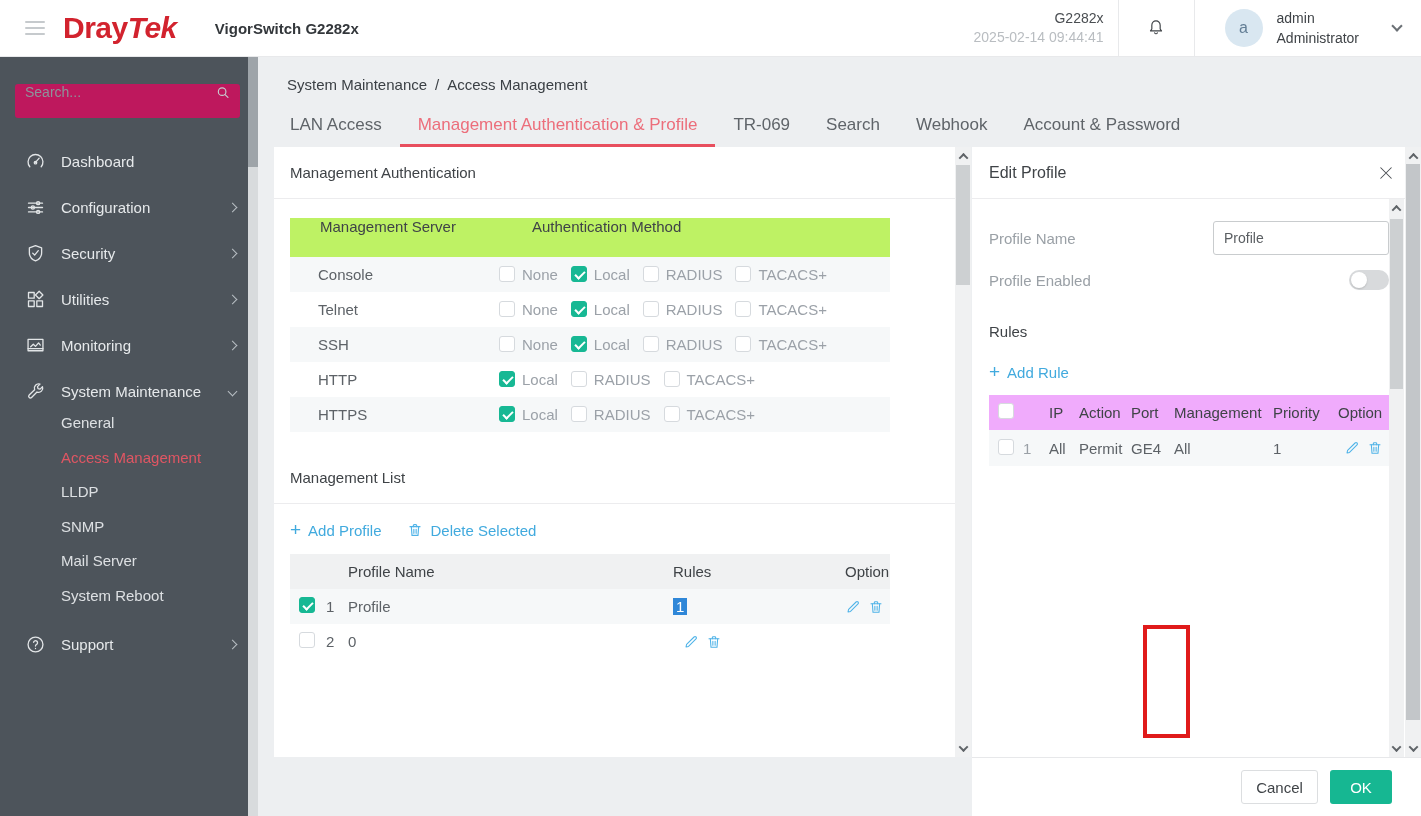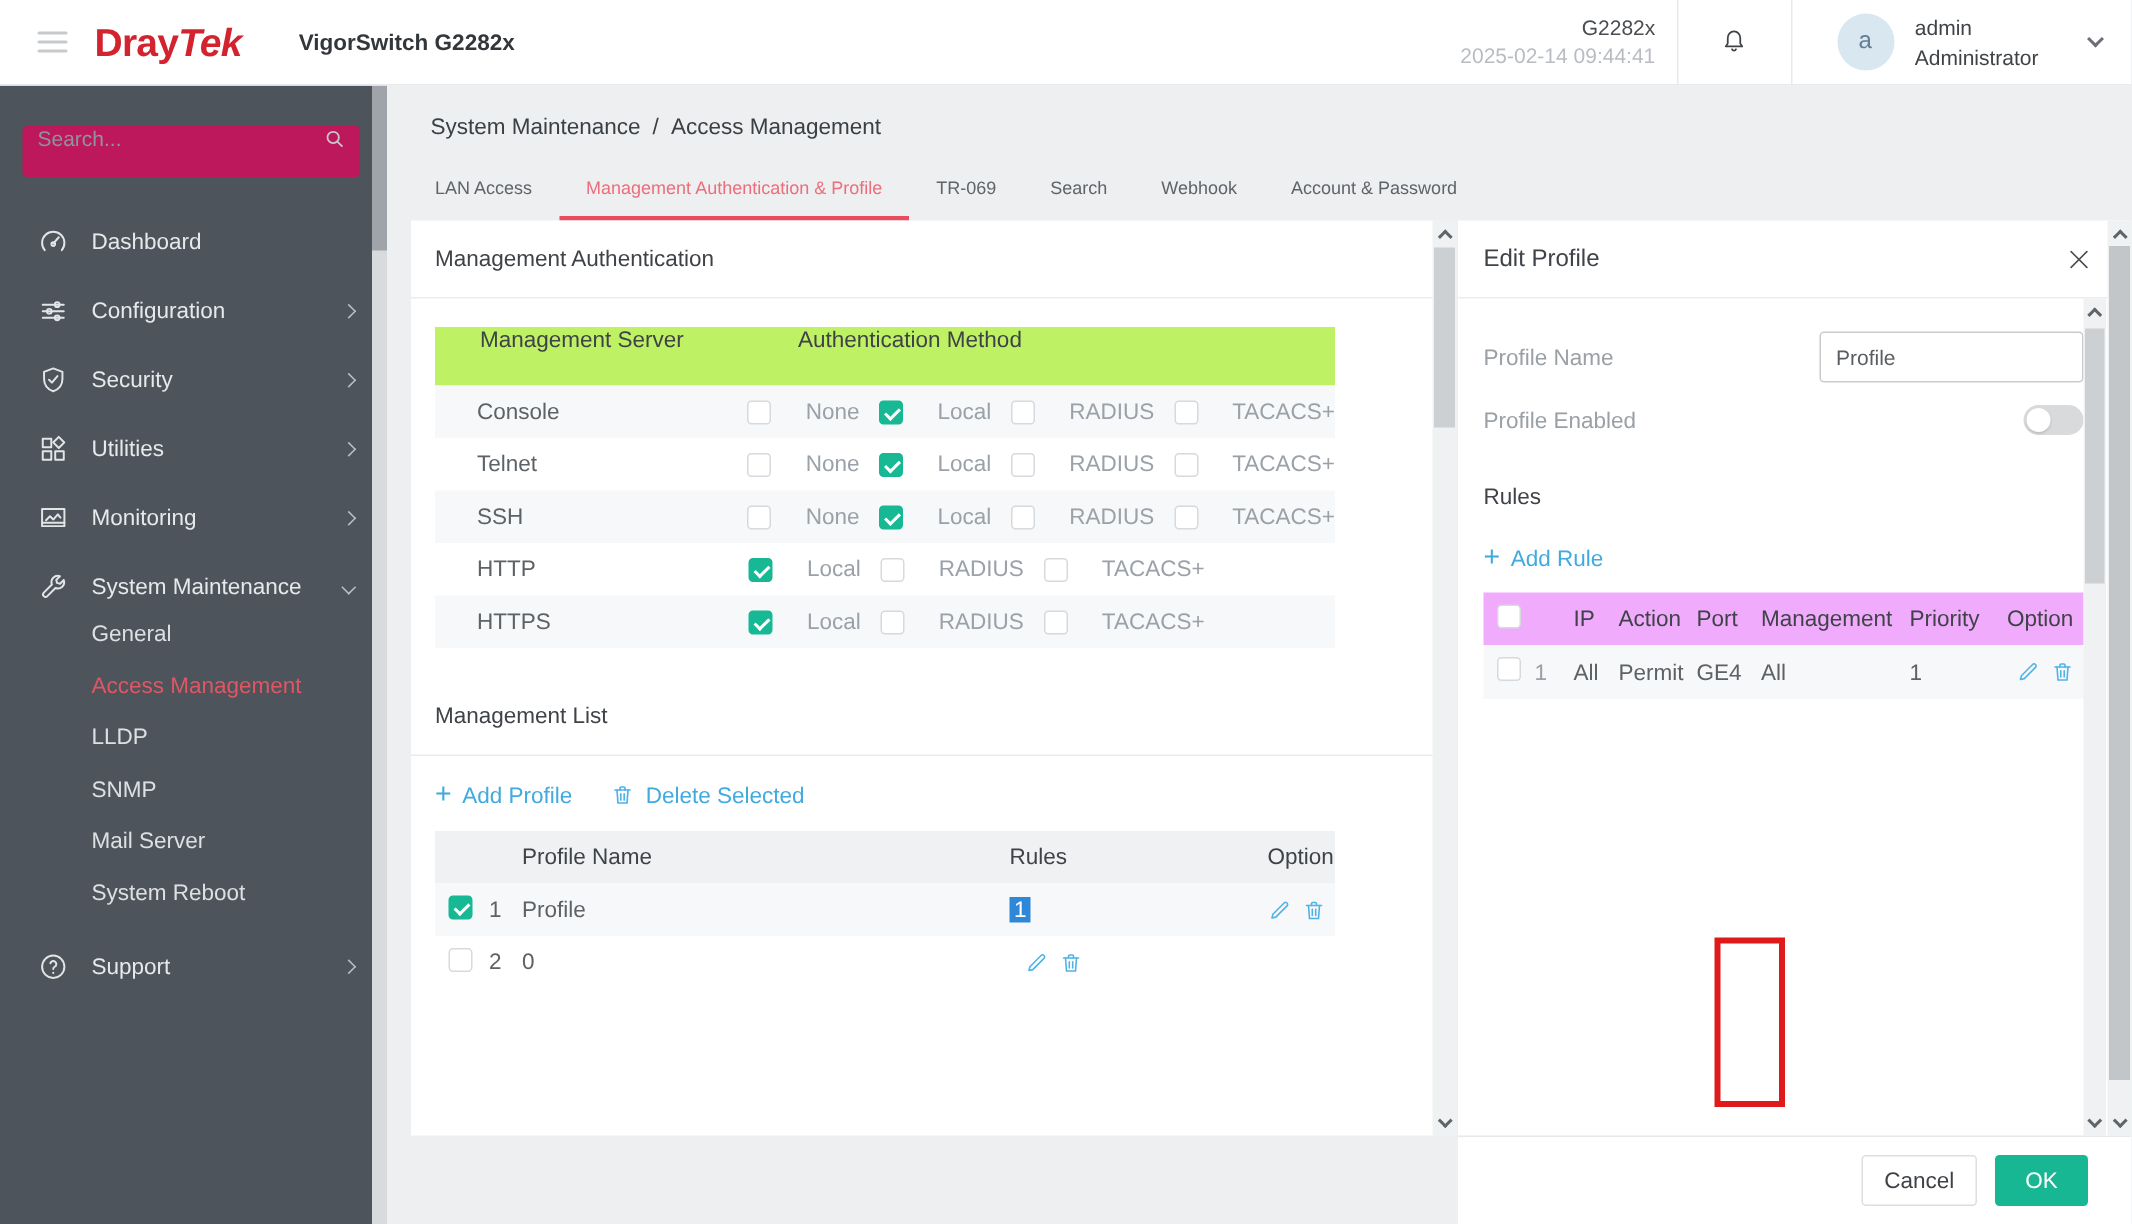--- a/index.html
+++ b/index.html
@@ -4,21 +4,21 @@
 <style>
   *{margin:0;padding:0;box-sizing:border-box}
   html,body{width:1421px;height:816px;overflow:hidden}
   body{font-family:"Liberation Sans","DejaVu Sans",sans-serif;background:#edeff1;color:#3f4347}
   .root{position:relative;width:1421px;height:816px}
 
   
   .header{position:absolute;left:0;top:0;width:1421px;height:57px;background:#fff;border-bottom:1px solid #e8e9eb;display:flex;align-items:center;z-index:5}
   .burger{width:20px;height:14px;margin-left:25px;display:flex;flex-direction:column;justify-content:space-between;cursor:pointer}
   .burger i{display:block;height:2px;background:#c6cacd;border-radius:1px}
-  .brand{margin-left:18px;font-size:26px;line-height:1;color:#d2232e;letter-spacing:-.5px;white-space:nowrap}
+  .brand{margin-left:18px;font-size:30px;line-height:1;color:#d2232e;letter-spacing:-.5px;white-space:nowrap}
   .brand .b1{font-weight:800}
   .brand .b2{font-weight:700;font-style:italic}
   .dev-title{margin-left:38px;font-size:15px;font-weight:bold;color:#33373b}
   .hdr-right{margin-left:auto;display:flex;align-items:center;height:100%}
   .model-time{text-align:right;padding-right:14px}
   .model-time .model{font-size:14px;color:#4a4e52;line-height:19px}
   .model-time .time{font-size:14px;color:#b9bdc1;line-height:19px}
   .vdiv{width:1px;height:57px;background:#e8e9eb}
   .bell-wrap{width:75px;display:flex;justify-content:center;align-items:center;cursor:pointer}
   .user-wrap{display:flex;align-items:center;padding:0 20px 0 30px;cursor:pointer}
@@ -45,35 +45,35 @@
   .subnav-item{height:34.5px;display:flex;align-items:flex-start;padding-left:61px;color:#dde0e3;font-size:15px;cursor:pointer}
   .subnav-item.active{color:#e05663}
   .sb-scroll{position:absolute;right:0;top:0;width:10px;height:100%;background:#d8dbdd}
   .sb-scroll .thumb{position:absolute;left:0;top:0;width:10px;height:110px;background:#9ea4a9}
 
   
   .content{position:absolute;left:258px;top:57px;width:1163px;height:759px}
   .breadcrumb{position:absolute;left:29px;top:19px;font-size:15px;color:#3b4045}
   .breadcrumb .sep{margin:0 8px}
   .tabs{position:absolute;left:14px;top:52px;display:flex}
-  .tab{height:38px;line-height:32px;padding:0 18px;font-size:12px;color:#5f6469;cursor:pointer;white-space:nowrap}
+  .tab{height:38px;line-height:32px;padding:0 18px;font-size:17px;color:#5f6469;cursor:pointer;white-space:nowrap}
   .tab.active{color:#ec6e7b;border-bottom:3px solid #e84f5e}
 
   
   .main-panel{position:absolute;left:16px;top:90px;width:682px;height:610px;background:#fff}
   .sec-head{height:52px;display:flex;align-items:center;padding:0 16px;font-size:15px;color:#3f4347;border-bottom:1px solid #ececee}
   .auth-table{margin:19px 16px 0 16px;width:600px;font-size:15px}
   .a-hdr{display:flex;height:39px;align-items:flex-start;background:#bef264;color:#3f4347}
   .a-hdr .c1{width:209px;padding-left:30px}
   .a-hdr .c2{padding-left:33px}
   .arow{display:flex;height:35px;align-items:center;color:#5d6267}
   .arow.odd{background:#f6f8f9}
   .arow .acol1{width:209px;padding-left:28px}
   .arow .acol2{display:flex;align-items:center;gap:13px}
-  .cbg{display:flex;align-items:flex-end;gap:23px;cursor:pointer}
+  .cbg{display:flex;align-items:flex-start;gap:7px;cursor:pointer}
   .cbl{color:#9ba1a8}
   .cb{width:16px;height:16px;border:1px solid #d6dade;border-radius:3px;background:#fff;display:inline-block;position:relative;flex:none;cursor:pointer}
   .cb.checked{background:#17b894;border-color:#17b894}
   .cb.checked::after{content:"";position:absolute;left:5px;top:2px;width:4px;height:8px;border:solid #fff;border-width:0 2px 2px 0;transform:rotate(45deg)}
   .list-actions{display:flex;align-items:center;gap:26px;margin:14px 16px 12px 16px;height:24px}
   .blue-link{display:flex;align-items:center;gap:7px;color:#41aade;font-size:15px;cursor:pointer}
   .blue-link .plus{font-size:19px;line-height:1;font-weight:400;margin-top:-2px}
   .p-table{margin:0 16px;width:600px;font-size:15px}
   .p-hdr{display:grid;grid-template-columns:36px 22px 325px 162px 55px;height:35px;align-items:center;background:#f0f1f2;color:#3f4347}
   .prow{display:grid;grid-template-columns:36px 22px 325px 162px 55px;height:35px;align-items:center;color:#5d6267}

